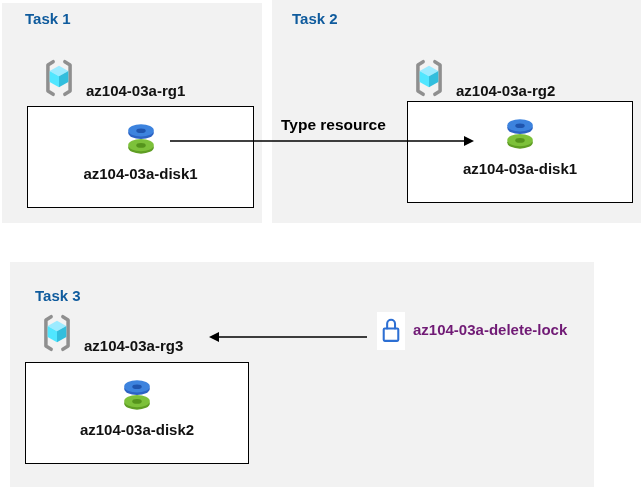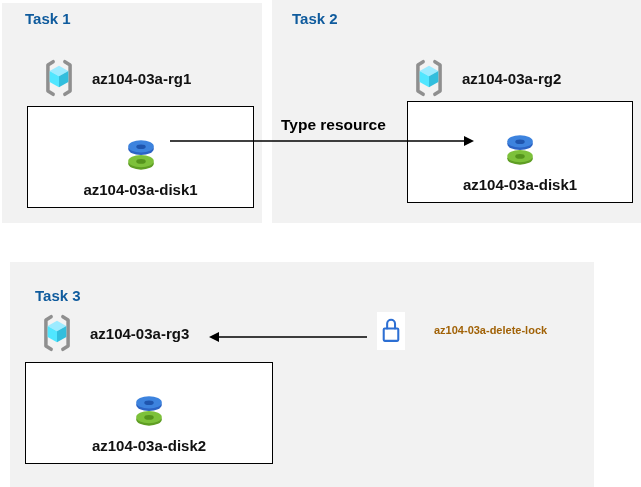--- a/index.html
+++ b/index.html
@@ -21,60 +21,60 @@
     position: absolute;
     font-size: 15px; font-weight: bold; color: #0f5b9d;
     white-space: nowrap;
   }
   .title-1 { left: 25px;  top: 10px; }
   .title-2 { left: 292px; top: 10px; }
   .title-3 { left: 35px;  top: 287px; }
 
   .rg-row {
     position: absolute;
-    display: flex; align-items: center; gap: 12px;
+    display: flex; align-items: flex-end; gap: 6px;
     height: 42px; white-space: nowrap;
   }
   .rg-1 { left: 38px;  top: 57px; }
   .rg-2 { left: 408px; top: 57px; }
   .rg-3 { left: 36px;  top: 312px; }
 
   .res-label {
     font-size: 15px; font-weight: bold; color: #111111;
     white-space: nowrap;
   }
 
   .disk-box {
     position: absolute;
     background: #ffffff; border: 1px solid #000000;
     display: flex; flex-direction: column; align-items: center;
-    padding-top: 29px; gap: 9px;
+    padding-top: 13px; gap: 9px;
   }
   .box-1 { left: 27px;  top: 106px; width: 227px; height: 102px; }
   .box-2 { left: 407px; top: 101px; width: 226px; height: 102px; }
-  .box-3 { left: 25px;  top: 362px; width: 248px; height: 102px; }
+  .box-3 { left: 25px;  top: 362px; width: 224px; height: 102px; }
 
   .arrow-svg { position: absolute; overflow: visible; }
   .arrow-move { left: 168px; top: 133px; }
   .arrow-lock { left: 207px; top: 329px; }
 
   .move-label {
     position: absolute; left: 281px; top: 116px;
     font-size: 15.5px; font-weight: bold; color: #000000;
     white-space: nowrap;
   }
 
   .lock-chip {
     position: absolute; left: 377px; top: 312px;
     width: 28px; height: 38px; background: #ffffff;
     display: flex; align-items: center; justify-content: center;
   }
   .lock-text {
-    position: absolute; left: 434px; top: 321px;
-    font-size: 11px; color: #a16207; line-height: 18px;
+    position: absolute; left: 413px; top: 321px;
+    font-size: 15px; color: #701a75; line-height: 18px;
     white-space: nowrap;
   }
   .lock-name { font-weight: bold; }
   .lock-type-label { font-weight: bold; }
   .lock-type-value { font-weight: normal; margin-left: 5px; }
 
   .icon-rg   { width: 42px; height: 42px; flex: 0 0 auto; }
   .icon-disk { width: 40px; height: 36px; }
   .icon-lock { width: 24px; height: 34px; }
   .defs-hidden { position: absolute; width: 0; height: 0; overflow: hidden; }

